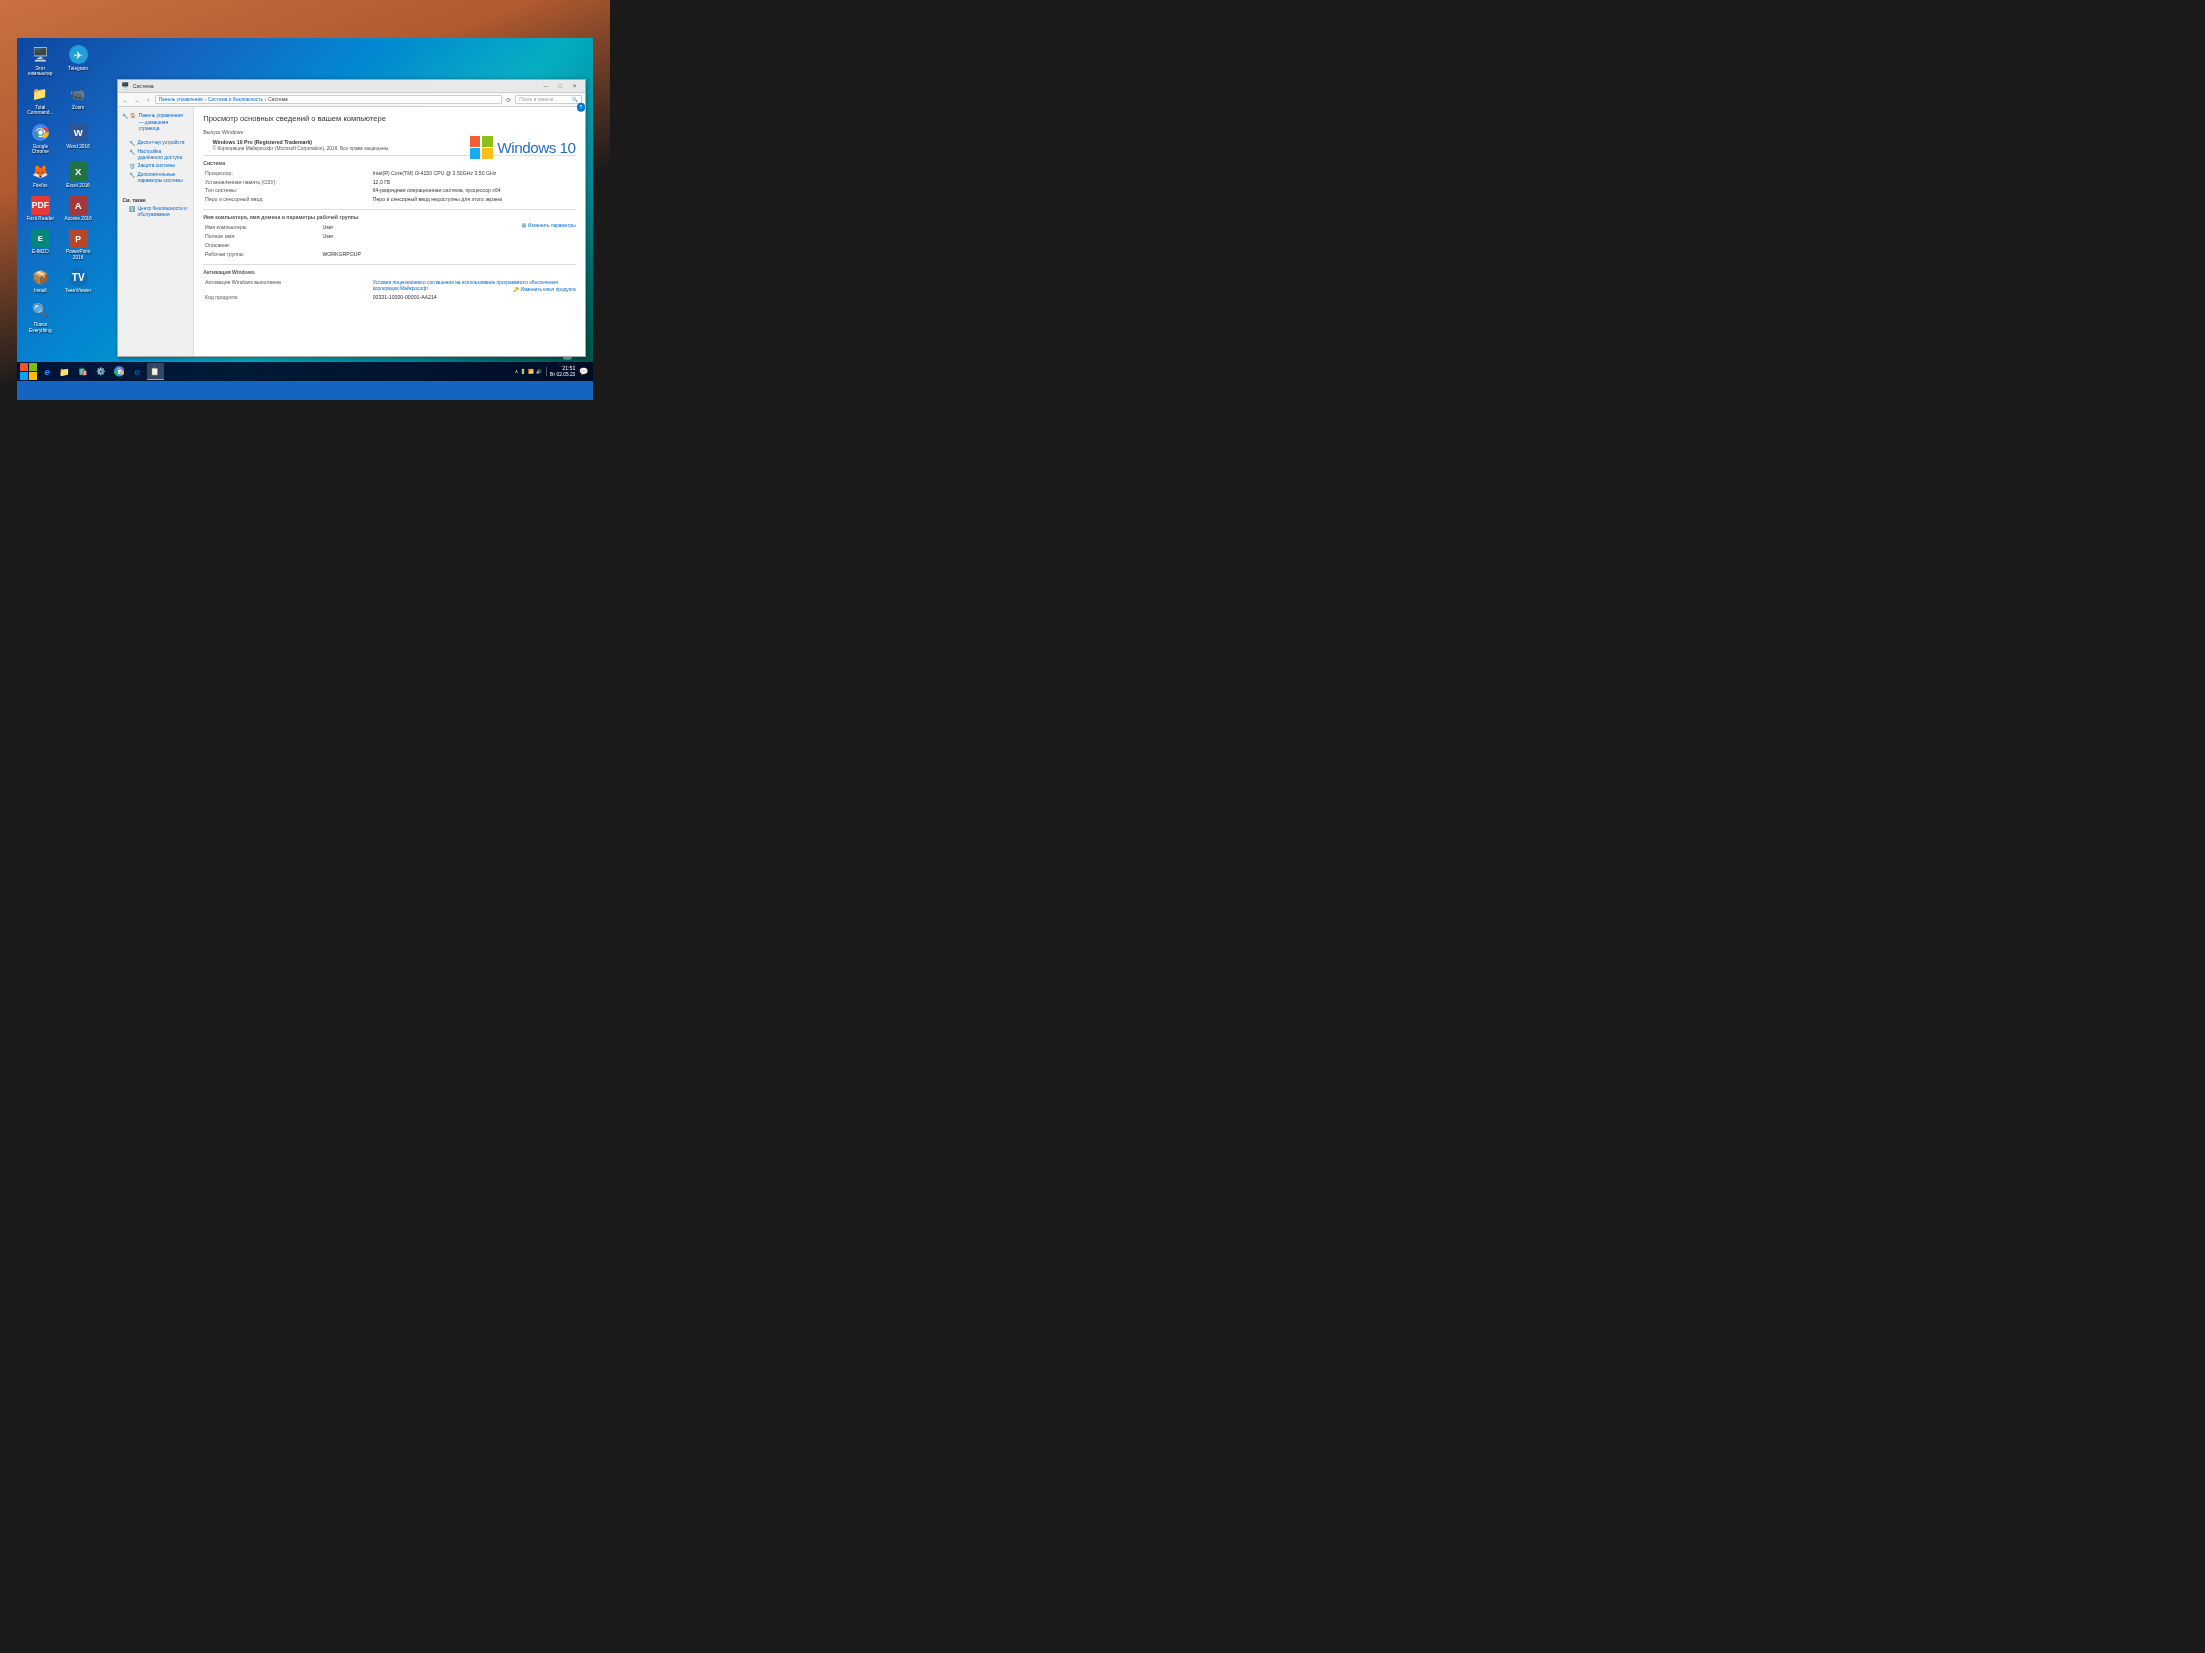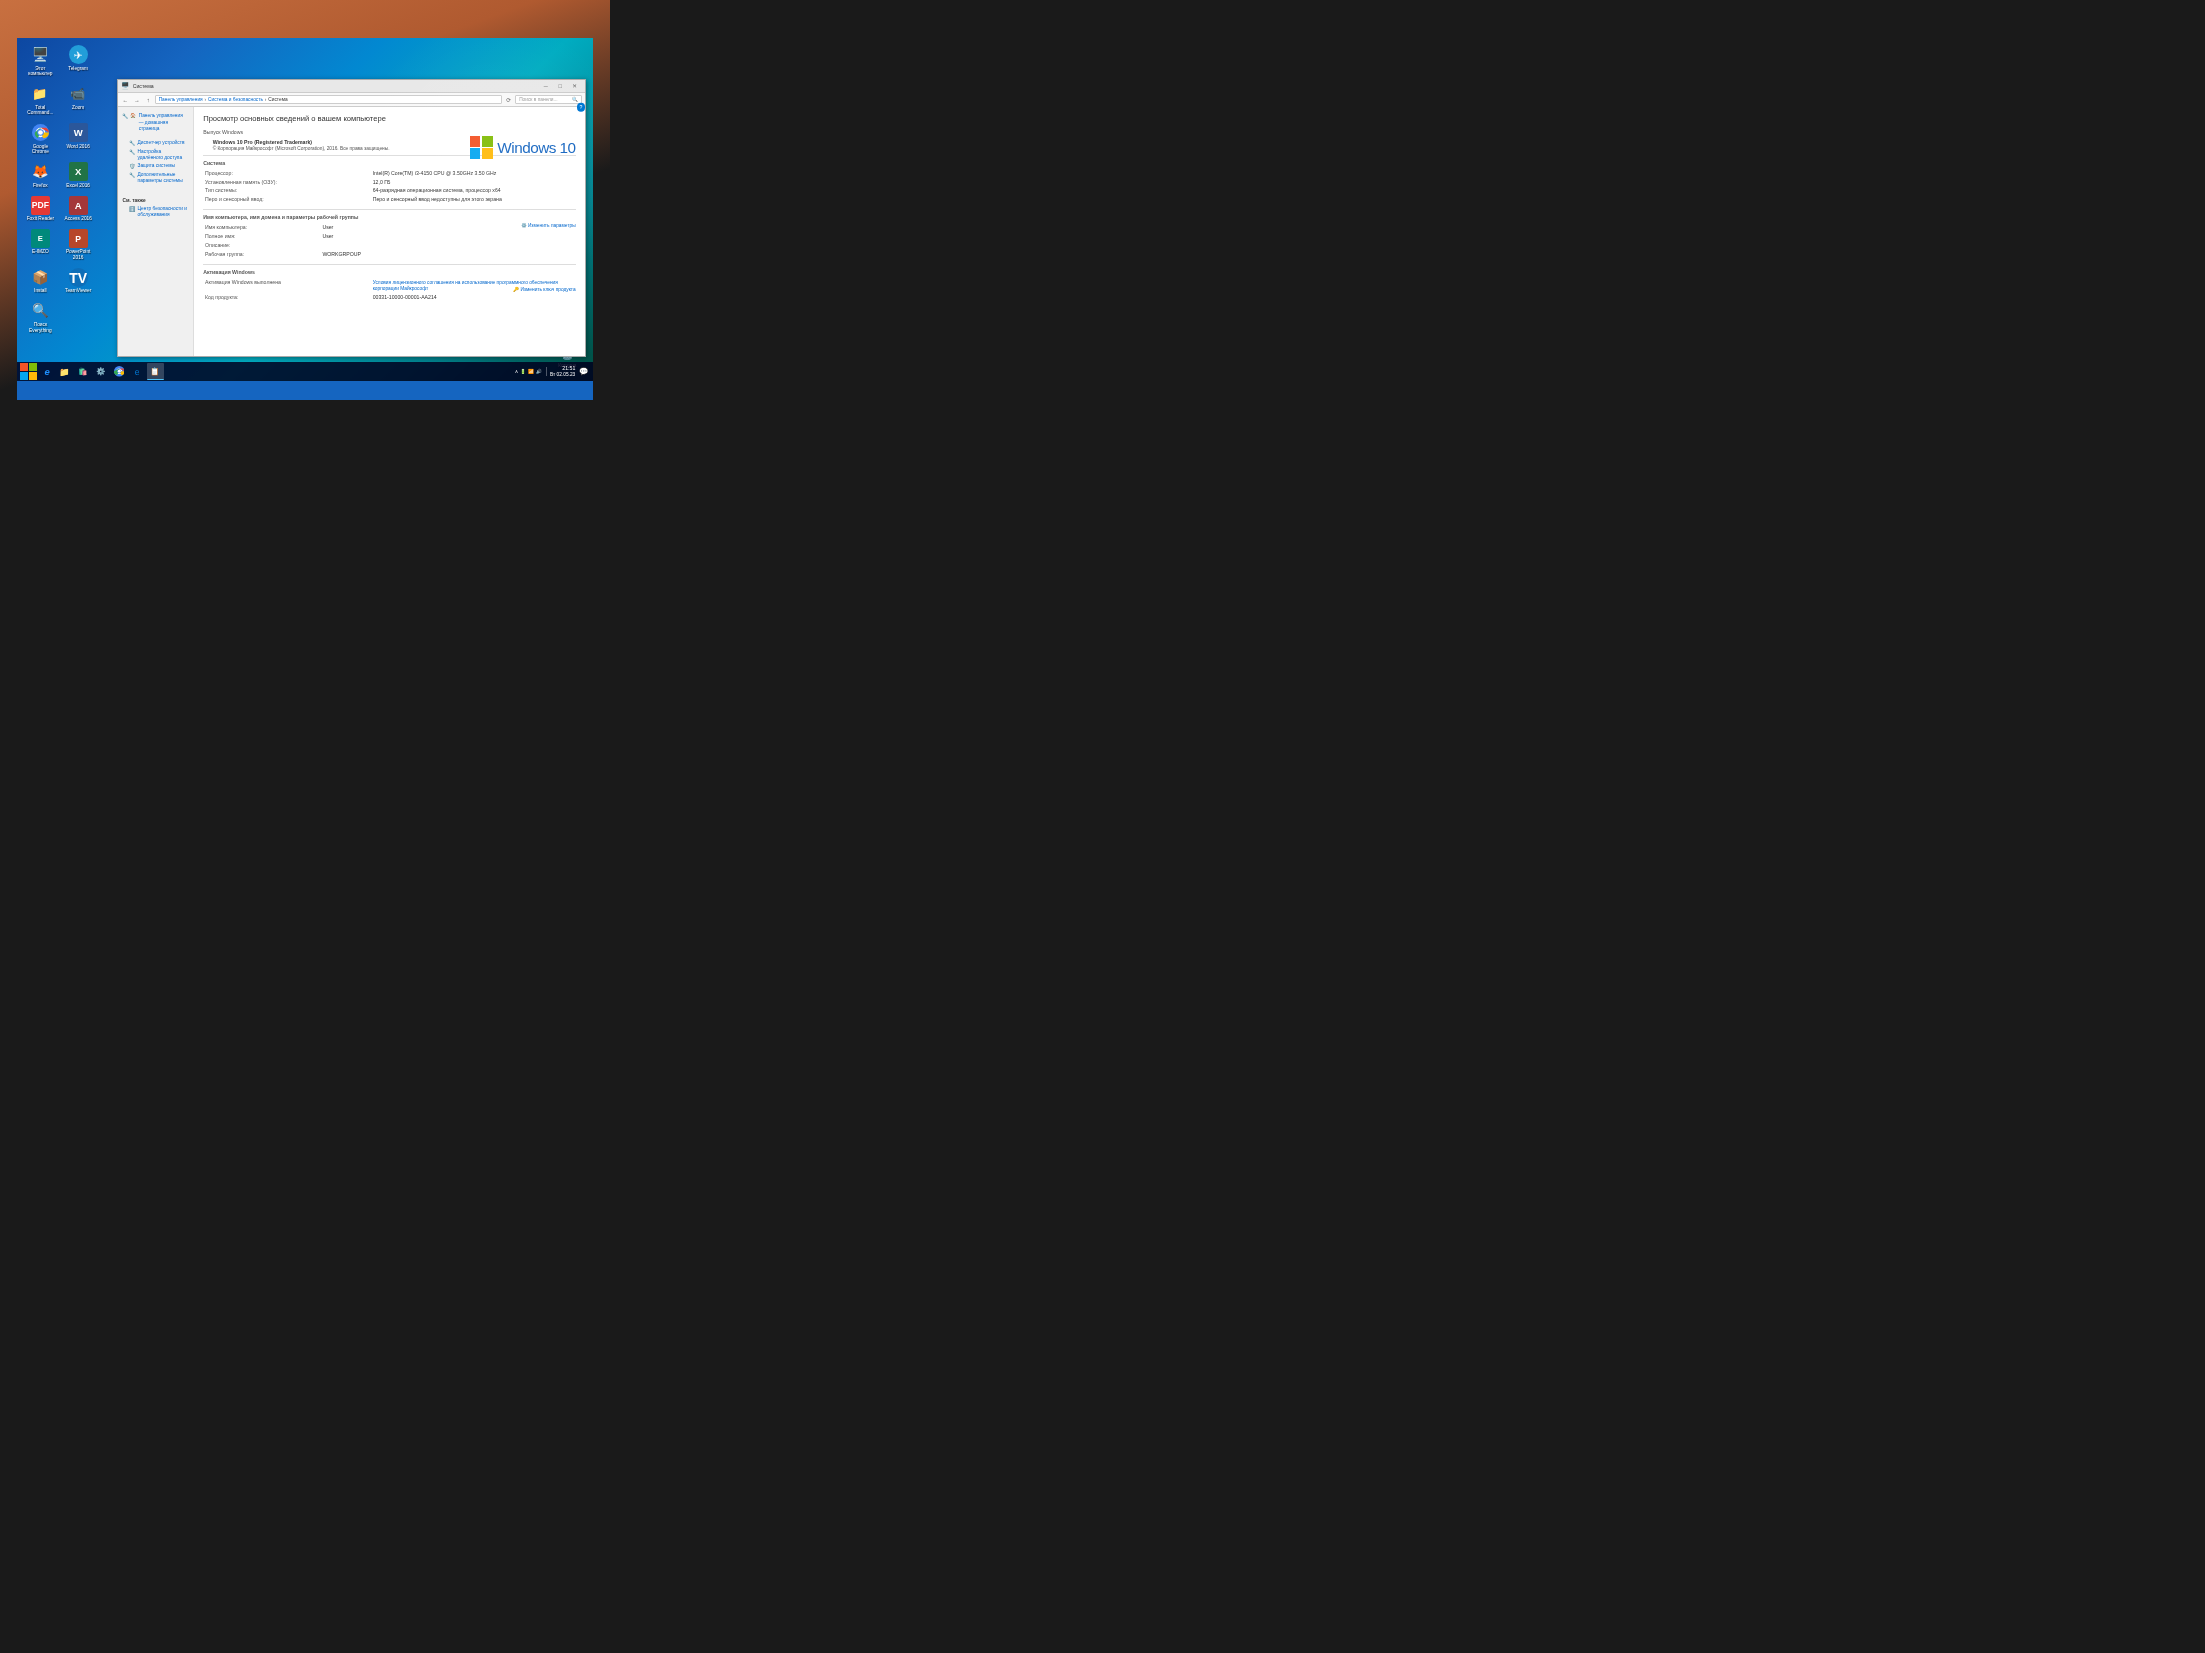--- a/index.html
+++ b/index.html
@@ -530,21 +530,21 @@
 2016</div>
           </div>
         </div>
 
         <div class="icon-row">
           <div class="desktop-icon">
             <div class="icon-img" style="font-size:13.4px;">📦</div>
             <div class="icon-label">Install</div>
           </div>
           <div class="desktop-icon">
-            <div class="icon-img" style="background:#0e6eb8;border-radius:50%;color:white;font-size:14px;font-weight:bold;">TV</div>
+            <div class="icon-img" style="background:#0e6eb8;border-radius:50%;color:white;font-size:10px;font-weight:bold;">TV</div>
             <div class="icon-label">TeamViewer</div>
           </div>
         </div>
 
         <div class="icon-row">
           <div class="desktop-icon">
             <div class="icon-img" style="font-size:13.4px;">🔍</div>
             <div class="icon-label">Поиск
 Everything</div>
           </div>

